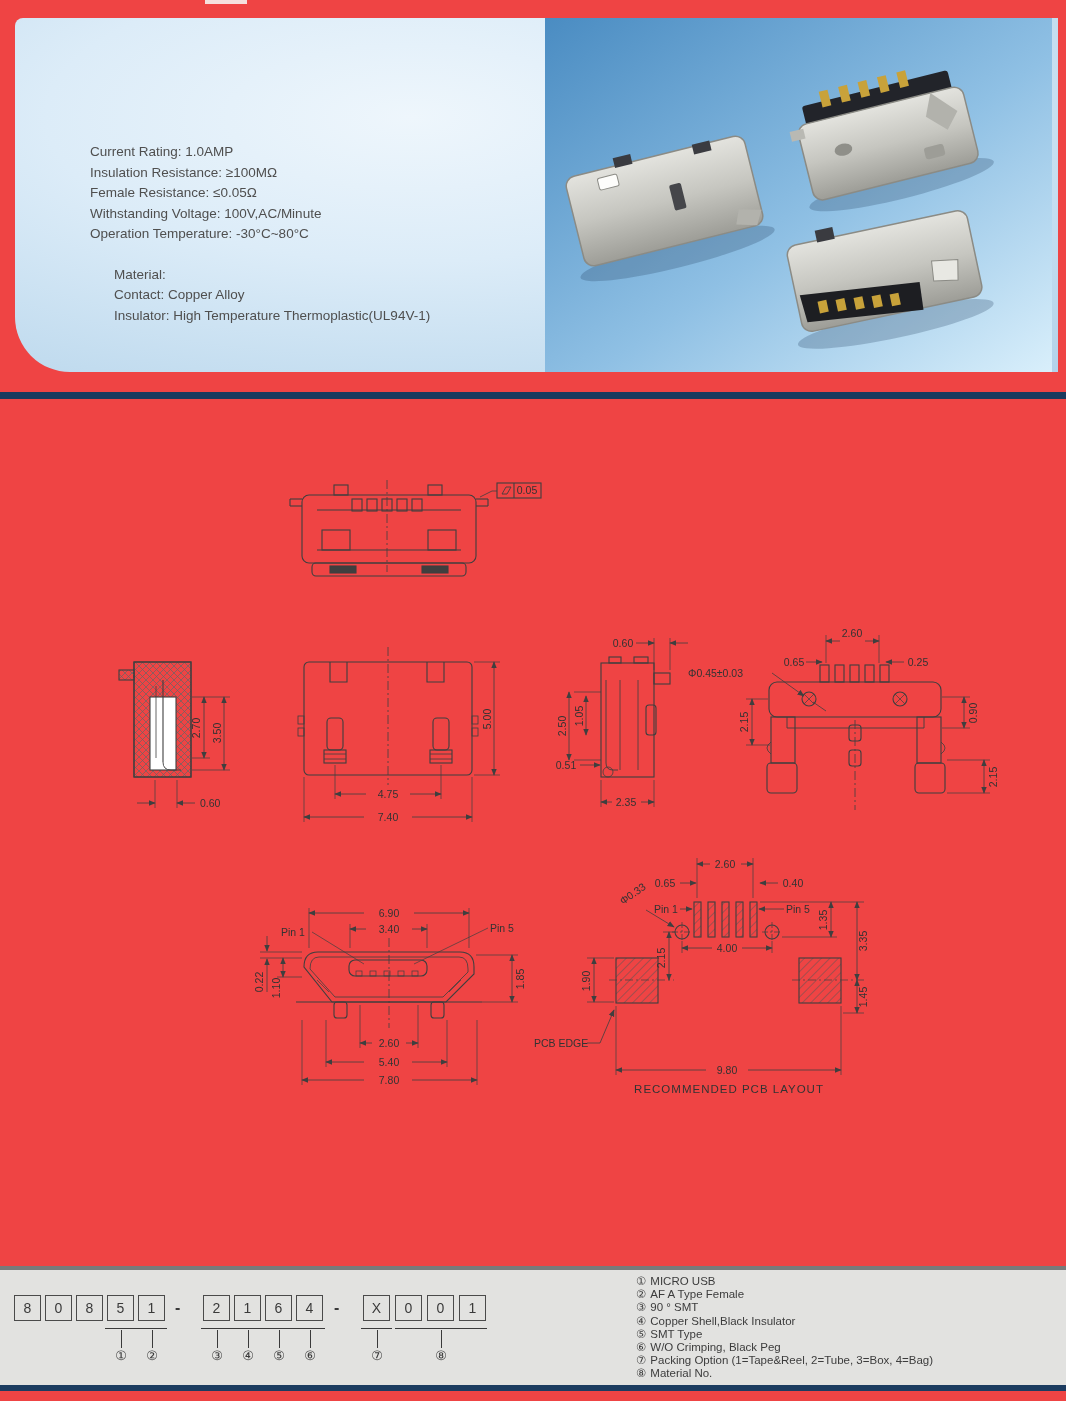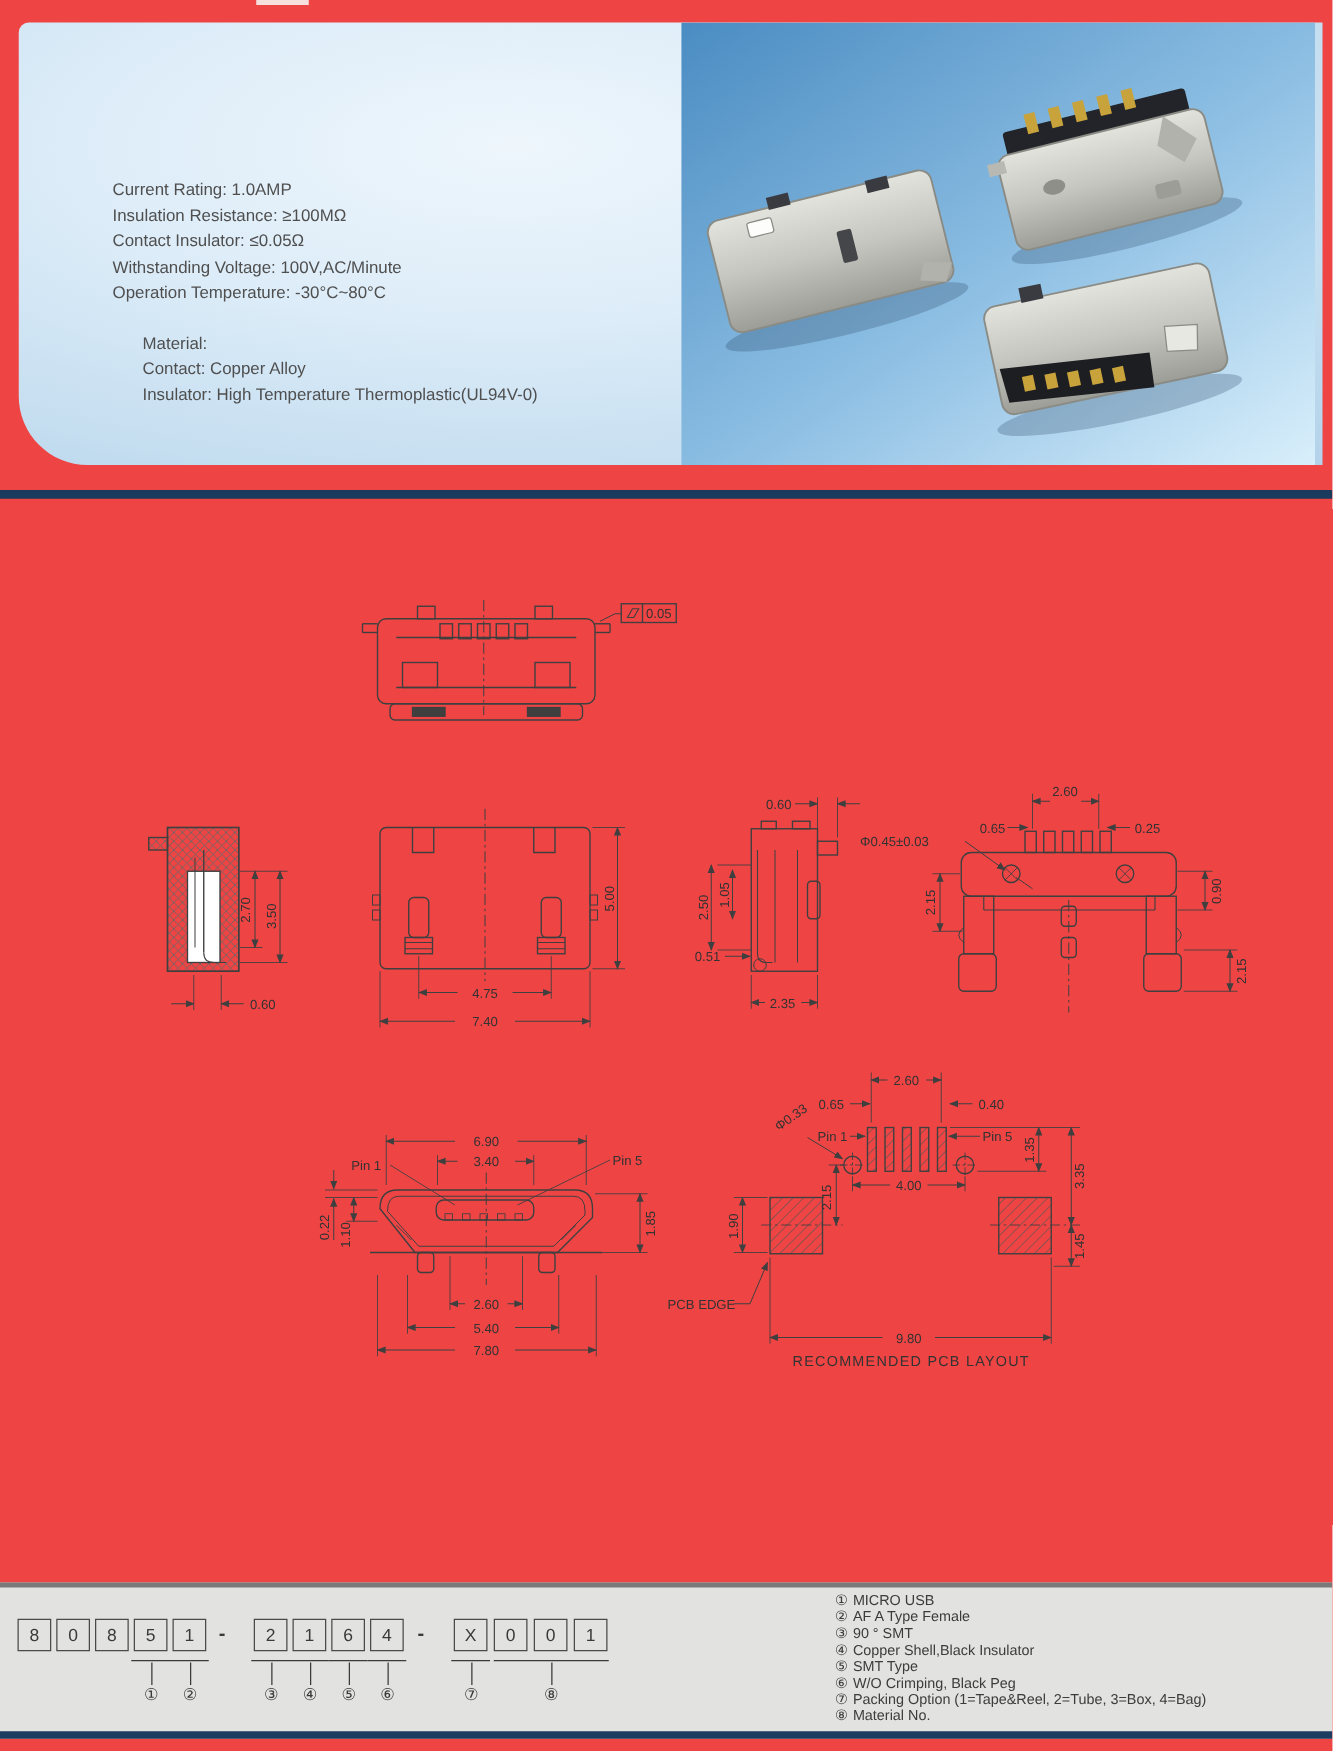--- a/index.html
+++ b/index.html
@@ -32,41 +32,41 @@
     background:#e2e2e0; border-top:4px solid #7a7a7a; border-bottom:6px solid #1c3c60;
   }
   .pn-box {
     position:absolute; top:25px; width:27px; height:26px;
     border:1px solid #4a4a4a; color:#3a3a3a; font-size:14px; line-height:24px; text-align:center;
   }
   .pn-dash { position:absolute; top:25px; color:#3a3a3a; font-size:16px; font-weight:bold; line-height:26px; }
   .pn-underline { position:absolute; top:58px; height:1px; background:#3a3a3a; }
   .pn-leader { position:absolute; top:60px; width:1px; height:18px; background:#3a3a3a; }
   .pn-circ { position:absolute; top:78px; width:18px; text-align:center; color:#3a3a3a; font-size:13px; }
-  .legend { position:absolute; left:668px; top:5px; color:#3c3c3c; font-size:11.5px; line-height:13.2px; white-space:nowrap; }
+  .legend { position:absolute; left:636px; top:5px; color:#3c3c3c; font-size:11.5px; line-height:13.2px; white-space:nowrap; }
   .legend .row span.n { margin-right:4px; }
 </style>
 </head>
 <body>
 
 <div class="page">
 
   <div class="logo-remnant"></div>
 
   <div class="blue-panel">
     <div class="specs">
       <div>Current Rating: 1.0AMP</div>
       <div>Insulation Resistance: ≥100MΩ</div>
-      <div>Contact Insulator: ≤0.05Ω</div>
+      <div>Female Resistance: ≤0.05Ω</div>
       <div>Withstanding Voltage: 100V,AC/Minute</div>
       <div>Operation Temperature: -30°C~80°C</div>
       <div class="block2">
         <div>Material:</div>
         <div>Contact: Copper Alloy</div>
-        <div>Insulator: High Temperature Thermoplastic(UL94V-0)</div>
+        <div>Insulator: High Temperature Thermoplastic(UL94V-1)</div>
       </div>
     </div>
   </div>
 
   <div class="photo">
     <svg width="507" height="354" viewBox="0 0 507 354">
       <defs>
         <linearGradient id="pbg" x1="0" y1="0" x2="1" y2="1">
           <stop offset="0" stop-color="#4a8cc2"></stop>
             <stop offset="0.55" stop-color="#8fc0e4"></stop>

